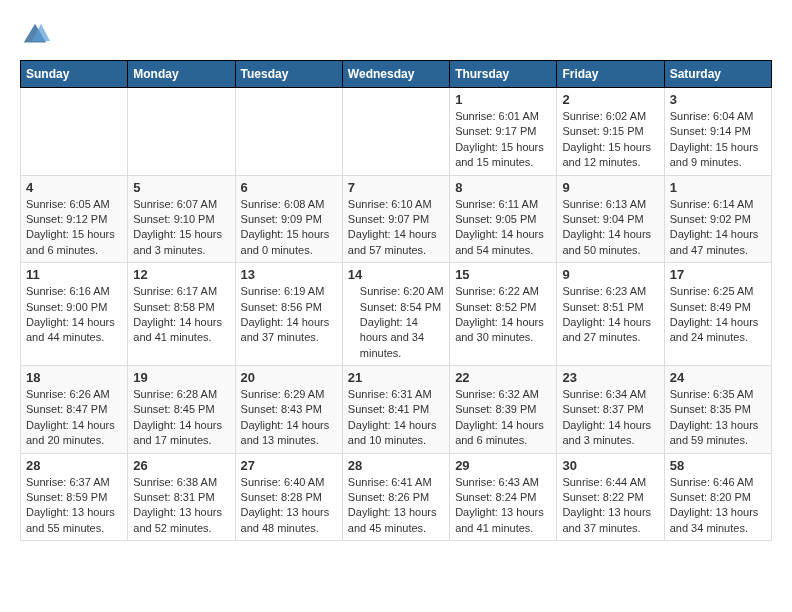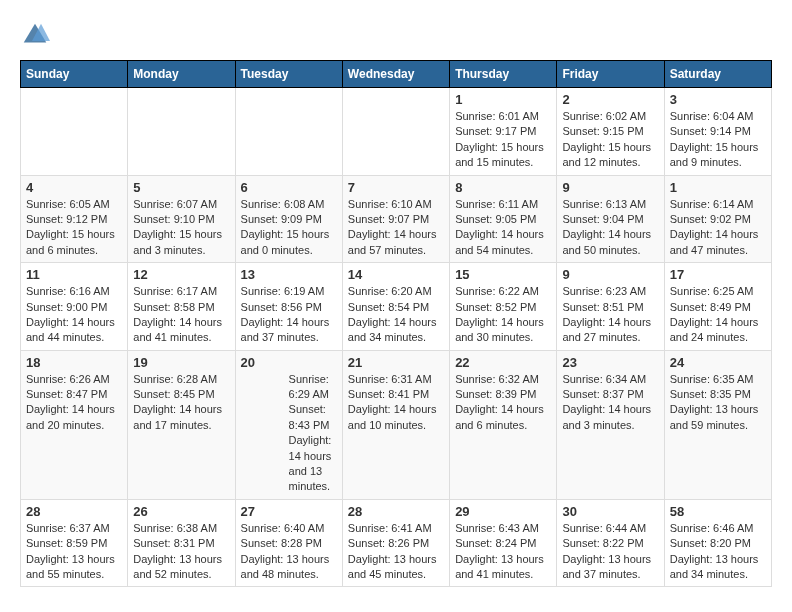--- a/index.html
+++ b/index.html
@@ -208,21 +208,21 @@
 Daylight: 14 hours and 41 minutes.</div>
         </td>
         <td>
           <span class="day-num">13</span>
           <div class="day-info" style="white-space: pre-line;">Sunrise: 6:19 AM
 Sunset: 8:56 PM
 Daylight: 14 hours and 37 minutes.</div>
         </td>
         <td>
           <span class="day-num">14</span>
-          <div class="day-info" style="white-space: pre-line;">Sunrise: 6:20 AM
+          <div class="day-info" style="white-space: pre-line; margin-left: 12px;">Sunrise: 6:20 AM
 Sunset: 8:54 PM
 Daylight: 14 hours and 34 minutes.</div>
         </td>
         <td>
           <span class="day-num">15</span>
           <div class="day-info" style="white-space: pre-line;">Sunrise: 6:22 AM
 Sunset: 8:52 PM
 Daylight: 14 hours and 30 minutes.</div>
         </td>
         <td>
@@ -246,21 +246,21 @@
 Daylight: 14 hours and 20 minutes.</div>
         </td>
         <td>
           <span class="day-num">19</span>
           <div class="day-info" style="white-space: pre-line;">Sunrise: 6:28 AM
 Sunset: 8:45 PM
 Daylight: 14 hours and 17 minutes.</div>
         </td>
         <td>
           <span class="day-num">20</span>
-          <div class="day-info" style="white-space: pre-line; margin-left: 48px;">Sunrise: 6:29 AM
+          <div class="day-info" style="white-space: pre-line;">Sunrise: 6:29 AM
 Sunset: 8:43 PM
 Daylight: 14 hours and 13 minutes.</div>
         </td>
         <td>
           <span class="day-num">21</span>
           <div class="day-info" style="white-space: pre-line;">Sunrise: 6:31 AM
 Sunset: 8:41 PM
 Daylight: 14 hours and 10 minutes.</div>
         </td>
         <td>

